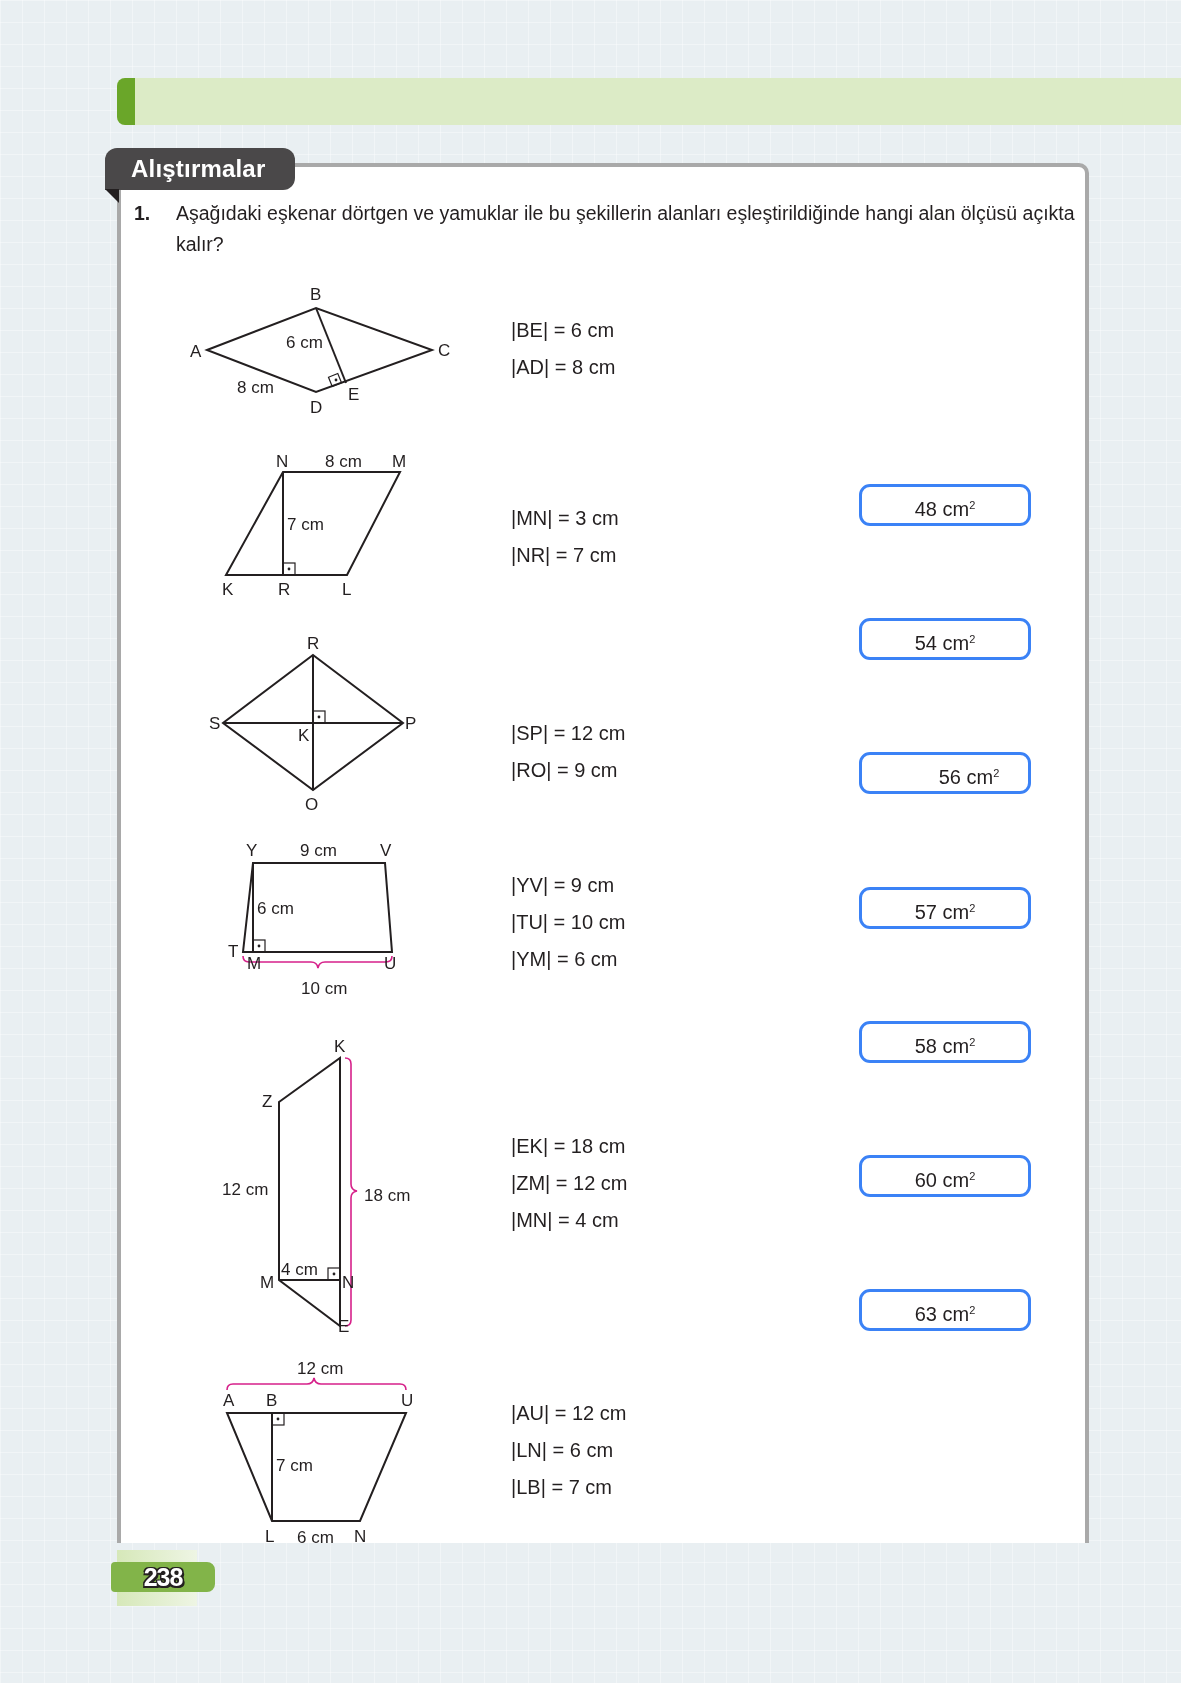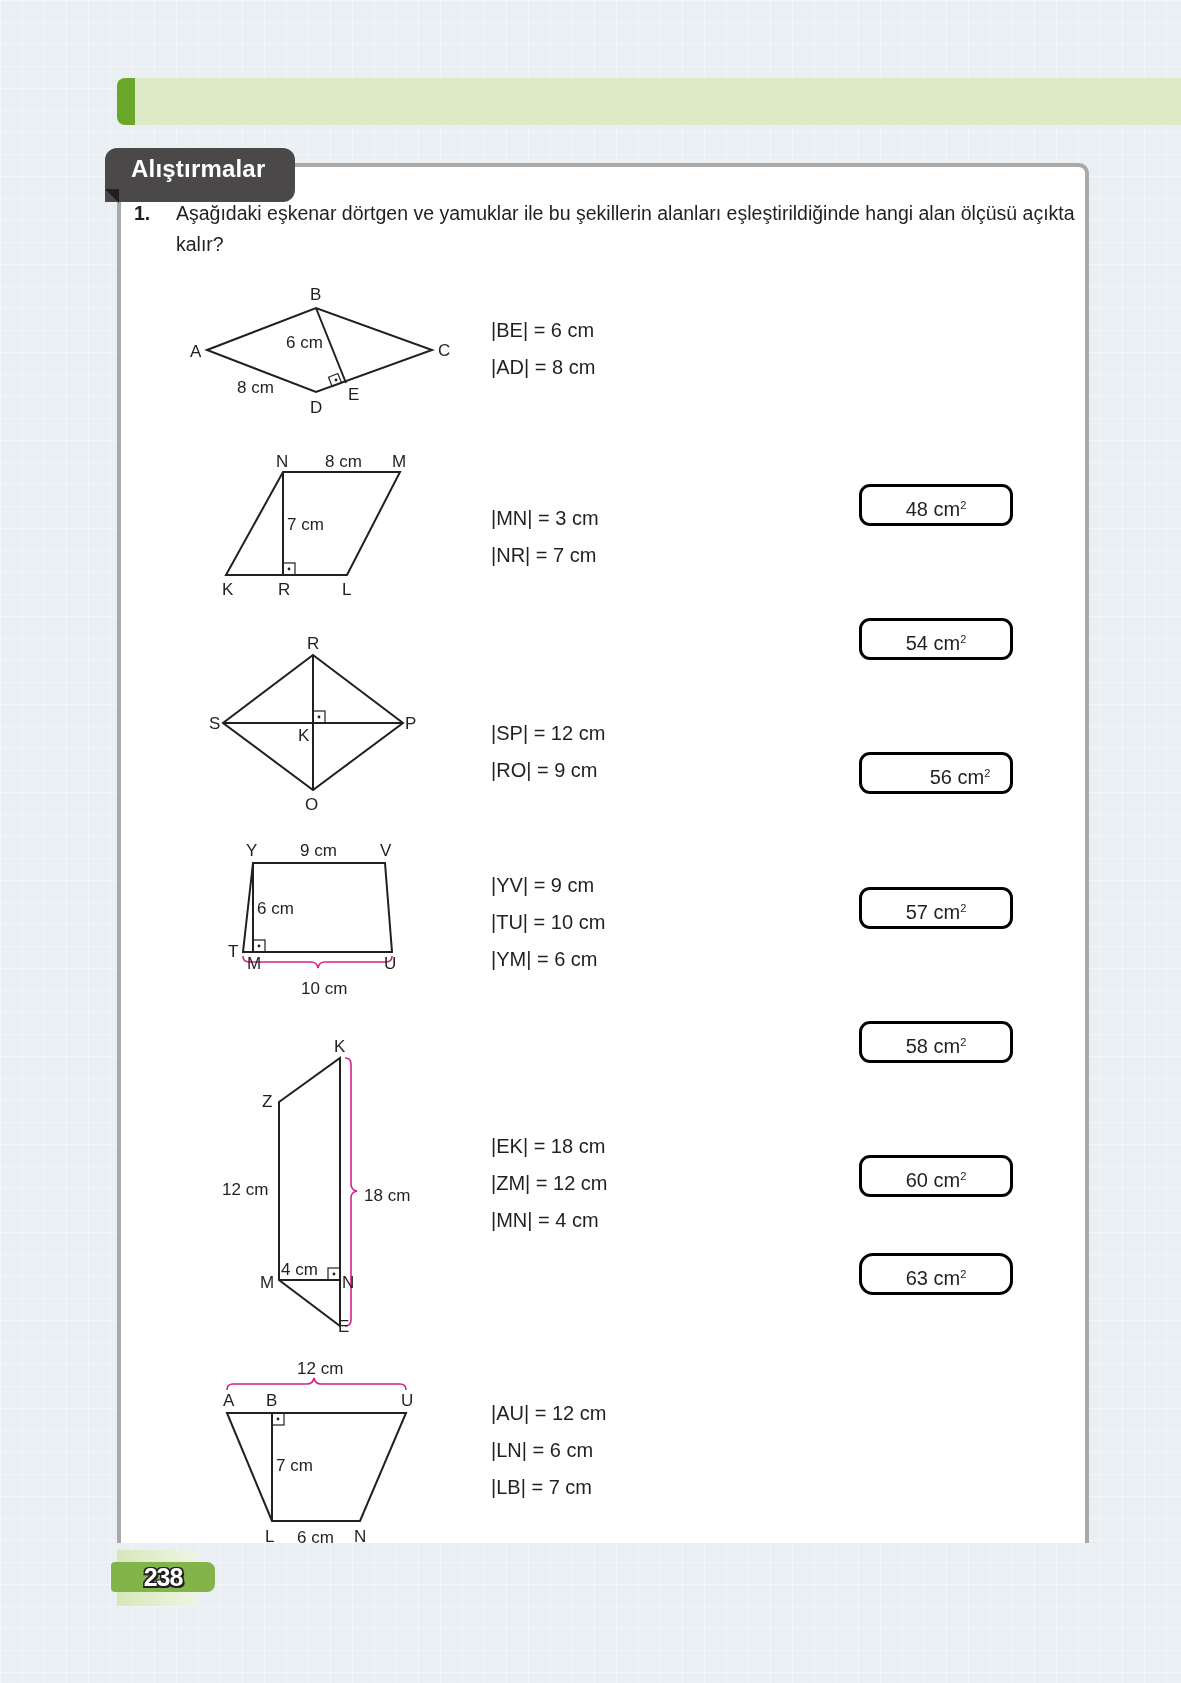--- a/index.html
+++ b/index.html
@@ -22,43 +22,43 @@
     background:#6aa629; border-radius:8px 0 0 8px;
   }
   .panel {
     position:absolute; left:117px; top:163px; width:972px; height:1380px;
     background:#ffffff;
     border-left:4px solid #a9a9a9; border-right:4px solid #a9a9a9;
     border-top:4px solid #a9a9a9; border-radius:0 10px 0 0;
     box-sizing:border-box;
   }
   .tab {
-    position:absolute; left:105px; top:148px; width:190px; height:54px;
+    position:absolute; left:105px; top:148px; width:190px; height:42px;
     background:#4a4849; border-radius:12px 12px 12px 0;
     color:#fff; font-weight:bold; font-size:24px; line-height:42px;
     padding-left:26px; box-sizing:border-box; letter-spacing:0.2px;
   }
   .tab-fold {
     position:absolute; left:105px; top:189px; width:0; height:0;
     border-top:14px solid #231f20; border-left:14px solid transparent;
   }
   .question {
     position:absolute; left:134px; top:198px; width:950px;
     font-size:19.5px; line-height:31px;
   }
   .question .num { position:absolute; left:0; top:0; font-weight:bold; }
   .question .text { position:absolute; left:42px; top:0; width:900px; }
   .figure { position:absolute; }
   .figure svg { overflow:visible; }
   .figure text { font-family:"Liberation Sans", sans-serif; font-size:17px; fill:#231f20; }
   .given { position:absolute; left:491px; font-size:20px; line-height:37px; }
-  .given div { white-space:nowrap; }
+  .given div { white-space:nowrap;margin-left:20px; }
   .answer {
-    position:absolute; left:859px; width:154px; height:42px;
-    border:3px solid #000000; border-radius:11px; box-sizing:border-box;
+    position:absolute; left:859px; width:172px; height:42px;
+    border:3px solid #3b82f6; border-radius:11px; box-sizing:border-box;
     background:#fff; text-align:center; font-size:20px; line-height:36px;
   }
   .answer sup { font-size:11px; vertical-align:7px; }
   .page-badge-bg {
     position:absolute; left:117px; top:1550px; width:80px; height:56px;
     background:linear-gradient(90deg,#d6e8b9,#eef5e4);
   }
   .page-badge {
     position:absolute; left:111px; top:1562px; width:104px; height:30px;
     background:#82b449; border-radius:4px 8px 8px 4px;
@@ -222,18 +222,18 @@
 </div>
 <div class="answer" style="top:887px;">
   <span>57 cm</span><sup>2</sup>
 </div>
 <div class="answer" style="top:1021px;">
   <span>58 cm</span><sup>2</sup>
 </div>
 <div class="answer" style="top:1155px;">
   <span>60 cm</span><sup>2</sup>
 </div>
-<div class="answer" style="top:1253px;border-radius:14px;">
+<div class="answer" style="top:1289px;">
   <span>63 cm</span><sup>2</sup>
 </div>
 
 <div class="page-badge-bg"></div>
 <div class="page-badge">238</div>
 
 </body></html>

